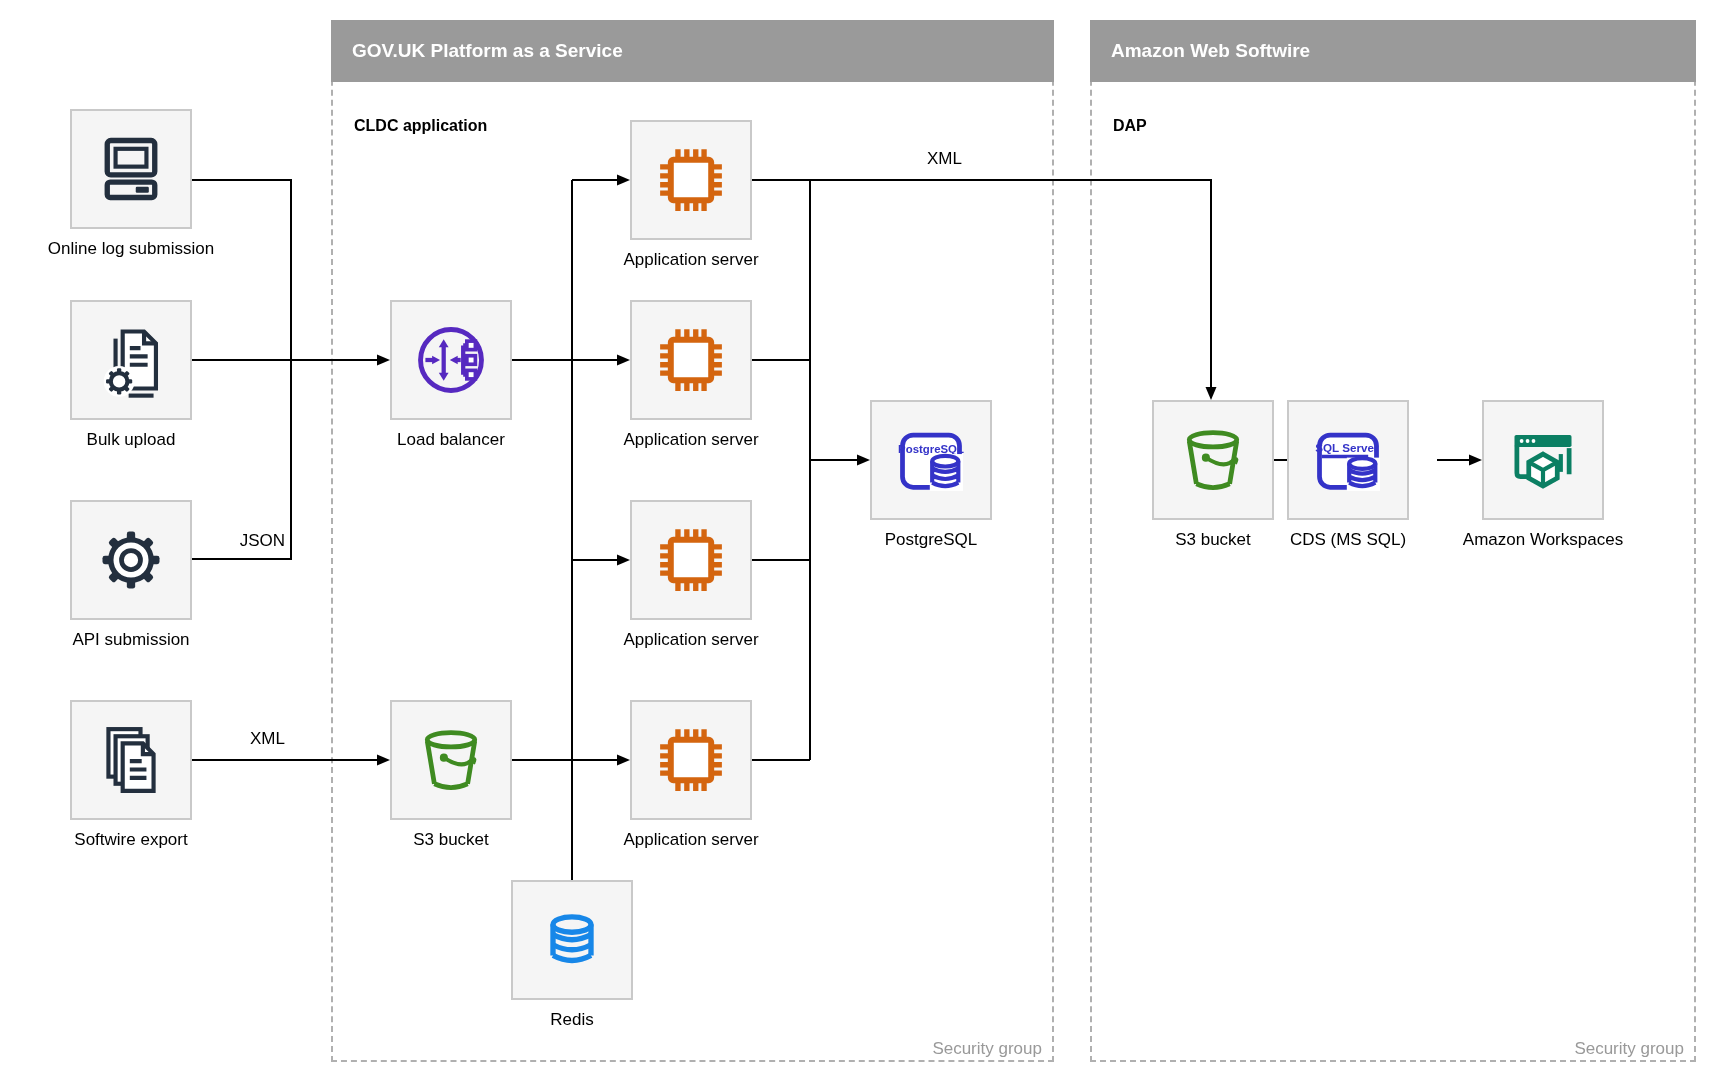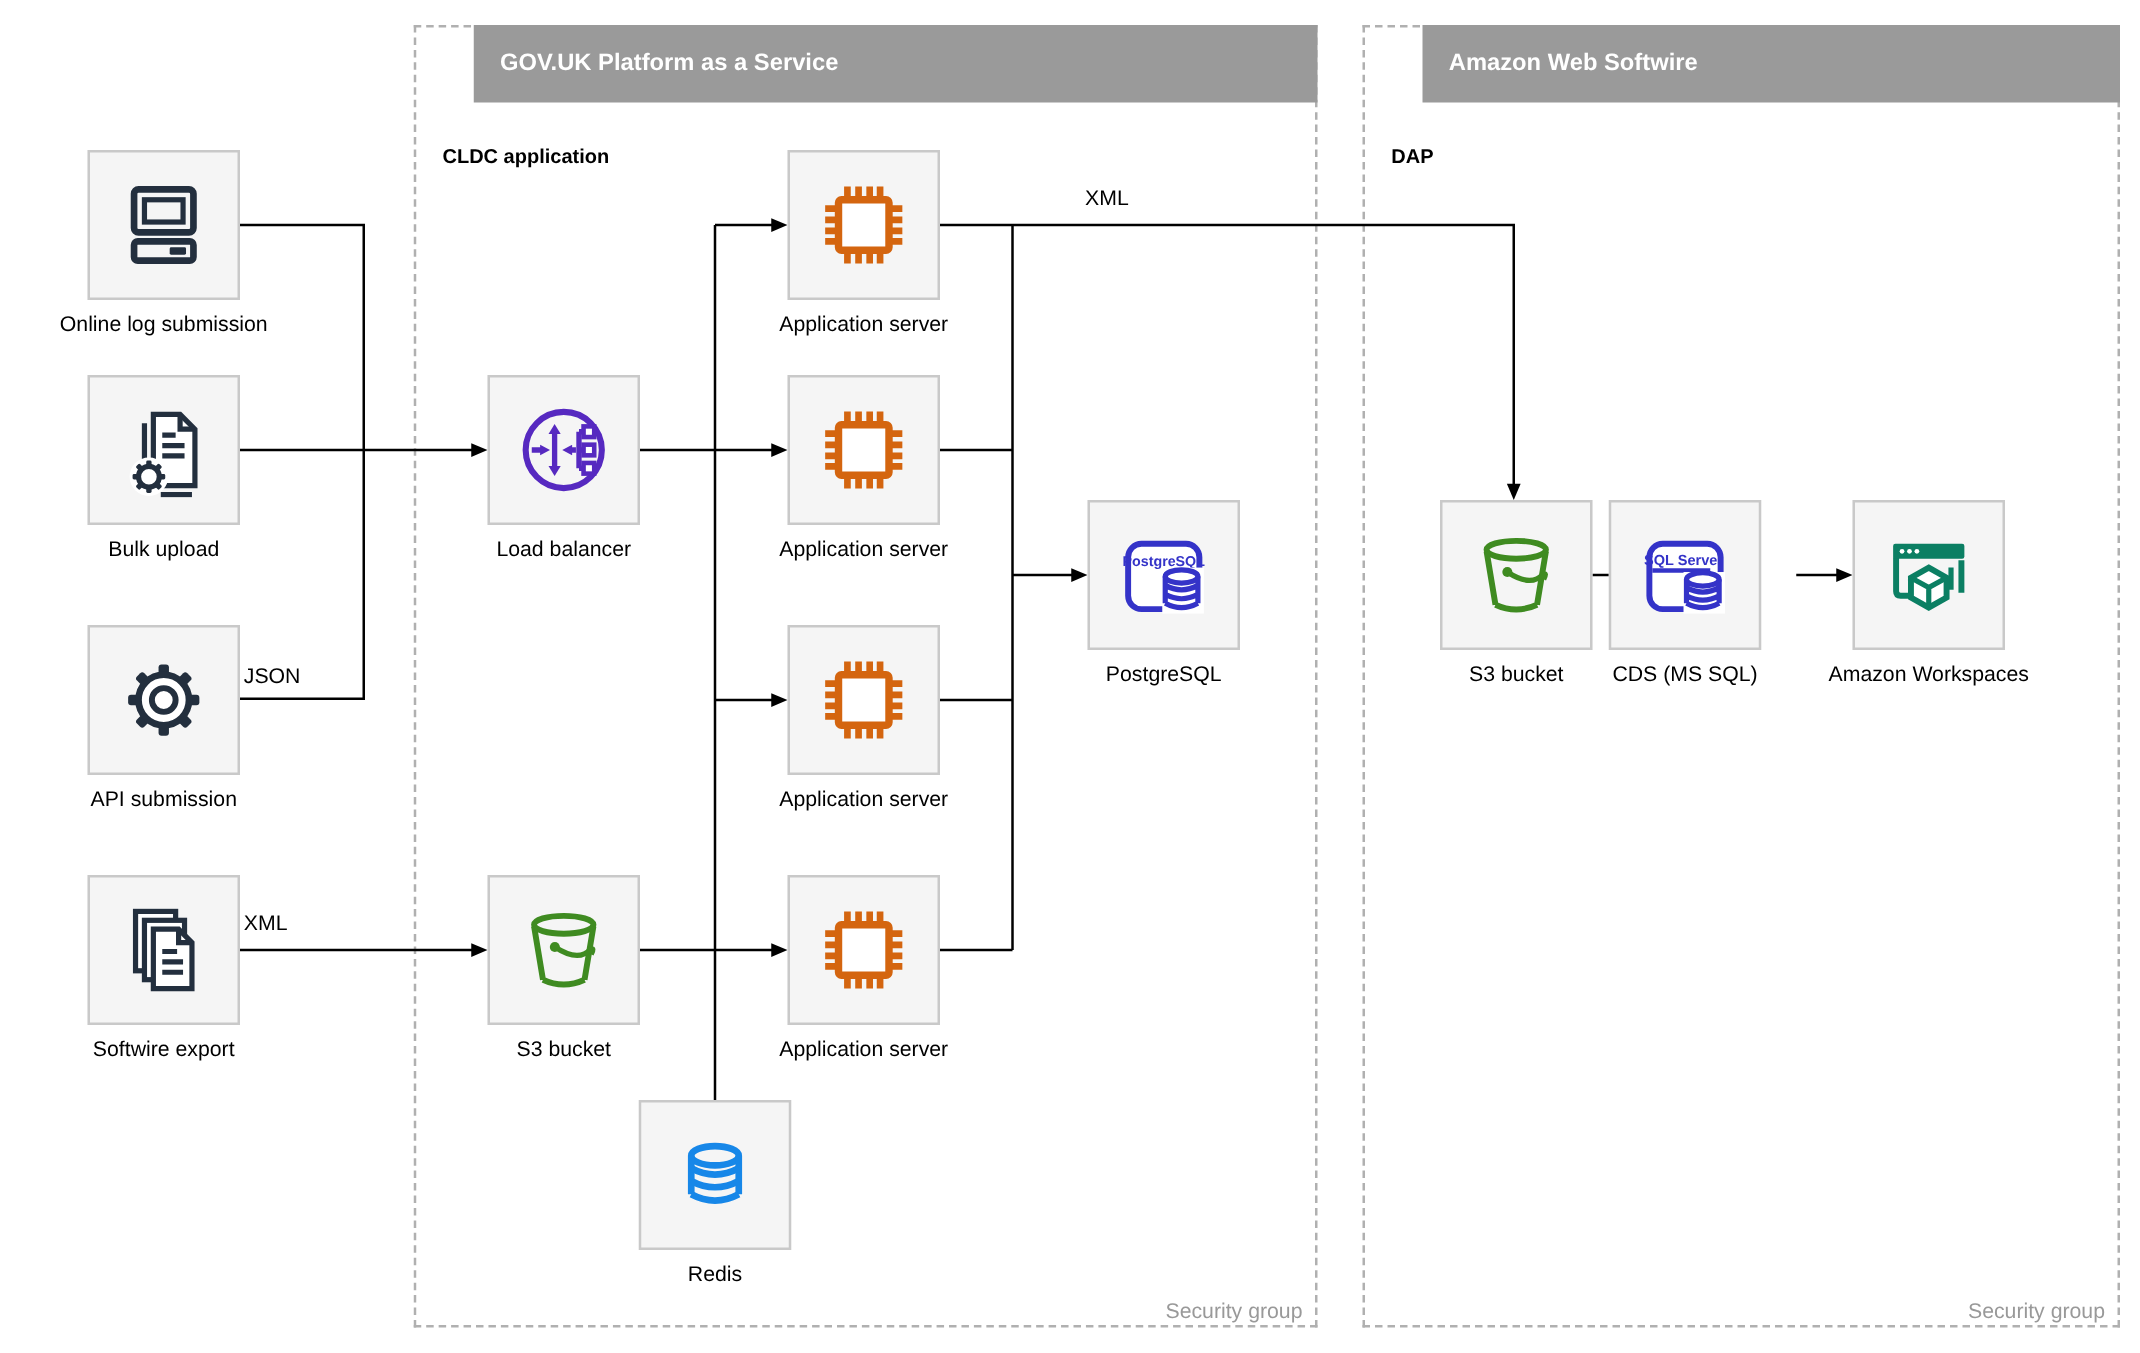--- a/index.html
+++ b/index.html
@@ -7,35 +7,35 @@
     --green:#3f8b21; --blue:#1787e8; --teal:#0b7f63; --bar_gray:#9a9a9a;
     --box_fill:#f5f5f5; --box_border:#c9c9c9; --dash_border:#b0b0b0;
     --edge_black:#000000; --muted_gray:#999999; --text:#000000;
   }
   html,body{margin:0;padding:0;background:#ffffff;}
   body{font-family:"Liberation Sans","DejaVu Sans",sans-serif;}
   #canvas{position:relative;width:1712px;height:1082px;background:#fff;overflow:hidden;}
 
   .container{position:absolute;border:2px dashed var(--dash_border);background:transparent;z-index:1;}
   .cheader{position:absolute;left:-2px;top:-2px;right:-2px;height:62px;background:var(--bar_gray);
-           color:#ffffff;font-size:19px;font-weight:bold;line-height:62px;padding-left:21px;margin-left:48px;}
+           color:#ffffff;font-size:19px;font-weight:bold;line-height:62px;padding-left:21px;}
   .csub{position:absolute;left:21px;top:74px;font-size:16px;font-weight:bold;color:#000;margin-top:21px;}
   .cfooter{position:absolute;right:10px;bottom:1px;font-size:17px;color:var(--muted_gray);}
 
   .edges{position:absolute;left:0;top:0;z-index:2;}
   .edges path{stroke:var(--edge_black);stroke-width:2;fill:none;}
   .edges polygon{fill:var(--edge_black);stroke:none;}
 
   .node{position:absolute;z-index:3;}
   .nbox{width:122px;height:120px;background:var(--box_fill);border:2px solid var(--box_border);
         box-sizing:border-box;display:flex;align-items:center;justify-content:center;}
   .nlabel{position:absolute;left:-79px;top:130px;width:280px;text-align:center;
           font-size:17px;color:var(--text);white-space:nowrap;}
 
-  .elabel{position:absolute;z-index:4;text-align:left;font-size:17px;color:var(--text);}
+  .elabel{position:absolute;z-index:4;text-align:right;font-size:17px;color:var(--text);}
 
   
   .s-navy{stroke:var(--navy);fill:none;}   .f-navy{fill:var(--navy);stroke:none;}
   .s-purple{stroke:var(--purple);fill:none;} .f-purple{fill:var(--purple);stroke:none;}
   .s-orange{stroke:var(--orange);fill:none;}
   .s-indigo{stroke:var(--indigo);fill:none;} .f-indigo{fill:var(--indigo);stroke:none;}
   .s-green{stroke:var(--green);fill:none;}  .f-green{fill:var(--green);stroke:none;}
   .s-blue{stroke:var(--blue);fill:none;}
   .s-teal{stroke:var(--teal);fill:none;}    .f-teal{fill:var(--teal);stroke:none;}
   .wfill{fill:#ffffff;}
@@ -94,21 +94,21 @@
       <polygon points="1317,460 1304,454.5 1304,465.5"></polygon>
       <polygon points="1482,460 1469,454.5 1469,465.5"></polygon>
       <polygon points="1211,400 1205.5,387 1216.5,387"></polygon>
     </g>
   </svg>
 
   <div class="elabel" style="left:195px;top:531px;width:90px">JSON</div>
   <div class="elabel" style="left:195px;top:729px;width:90px">XML</div>
   <div class="elabel" style="left:868px;top:149px;width:94px">XML</div>
 
-  <div class="node" style="left:70px;top:120px">
+  <div class="node" style="left:70px;top:109px">
     <div class="nbox">
       <svg width="76" height="76" viewBox="0 0 64 64">
         <rect class="s-navy" x="12" y="8" width="40" height="29" rx="3" stroke-width="4.5"></rect>
         <rect class="s-navy" x="19" y="15" width="26" height="15" stroke-width="3.5"></rect>
         <rect class="s-navy" x="12" y="43" width="40" height="13" rx="2.5" stroke-width="4.5"></rect>
         <rect class="f-navy" x="36" y="47" width="11" height="5" rx="1"></rect>
       </svg>
     </div>
     <div class="nlabel">Online log submission</div>
   </div>

